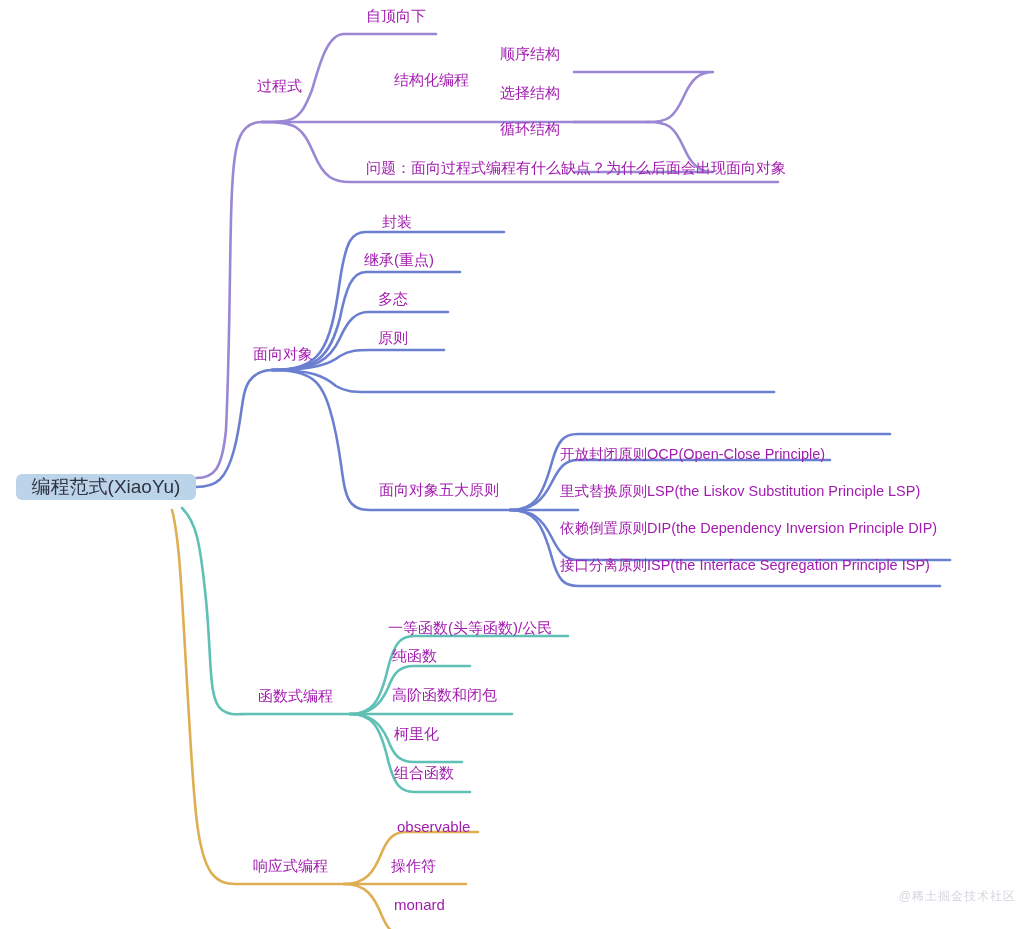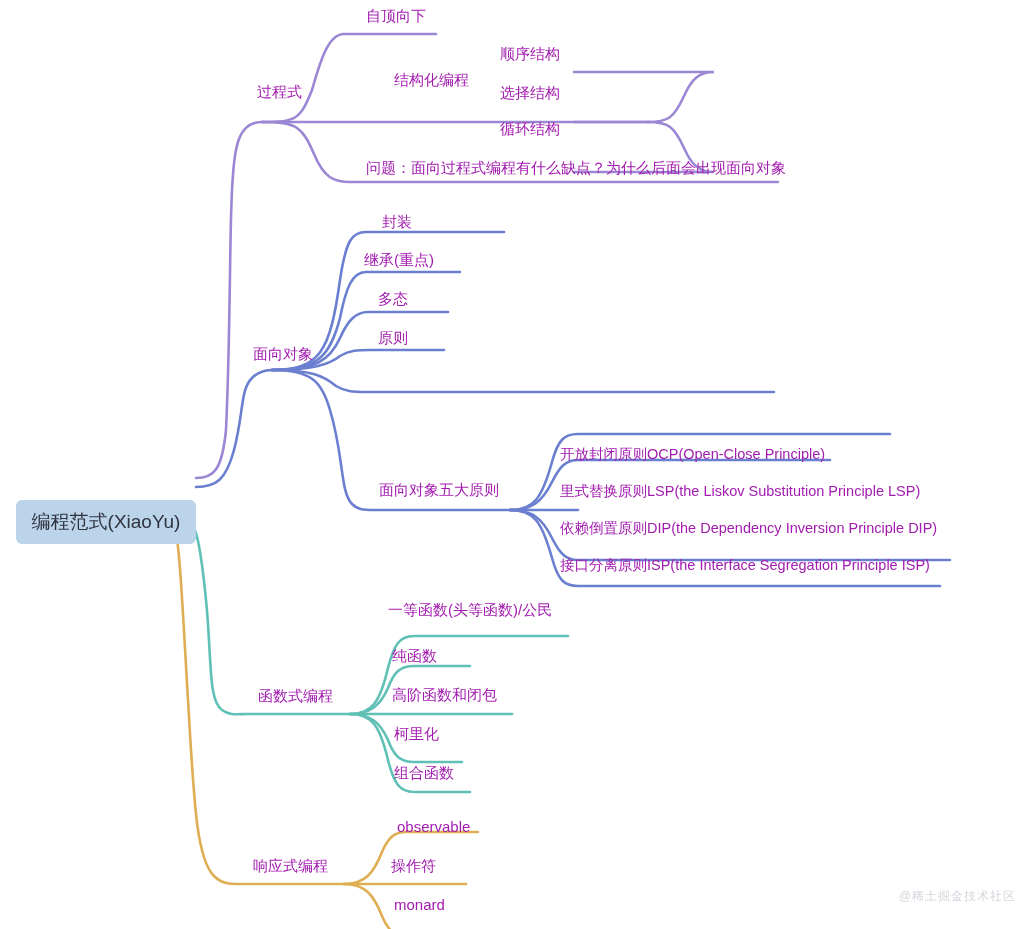--- a/index.html
+++ b/index.html
@@ -88,25 +88,25 @@
         <path d="M172,510 C180,540 182,600 188,700 C194,800 196,858 214,876 C222,884 230,884 240,884 L344,884"></path>
 
         <path d="M344,884 C366,884 374,872 382,852 C388,838 394,832 406,832 L478,832"></path>
         <path d="M344,884 L466,884"></path>
         <path d="M344,884 C366,884 374,896 382,916 C388,930 394,936 406,936 L466,936"></path>
       </g>
 
     </g>
   </svg>
 
-  <div class="root-node" style="left:16px;top:500px;width:180px;height:44px;">
+  <div class="root-node" style="left:16px;top:474px;width:180px;height:26px;">
     <span>编程范式(XiaoYu)</span>
   </div>
 
-  <div class="node-label" style="left:257px;top:84px;">
+  <div class="node-label" style="left:257px;top:78px;">
     <span>过程式</span>
   </div>
   <div class="node-label" style="left:366px;top:8px;">
     <span>自顶向下</span>
   </div>
   <div class="node-label" style="left:366px;top:72px;margin-left:28px;">
     <span>结构化编程</span>
   </div>
   <div class="node-label" style="left:500px;top:46px;">
     <span>顺序结构</span>
@@ -148,21 +148,21 @@
   <div class="node-label small" style="left:560px;top:521px;">
     <span>依赖倒置原则DIP(the Dependency Inversion Principle DIP)</span>
   </div>
   <div class="node-label small" style="left:560px;top:558px;">
     <span>接口分离原则ISP(the Interface Segregation Principle ISP)</span>
   </div>
 
   <div class="node-label" style="left:258px;top:688px;">
     <span>函数式编程</span>
   </div>
-  <div class="node-label" style="left:388px;top:602px;">
+  <div class="node-label" style="left:388px;top:620px;">
     <span>一等函数(头等函数)/公民</span>
   </div>
   <div class="node-label" style="left:392px;top:648px;">
     <span>纯函数</span>
   </div>
   <div class="node-label" style="left:392px;top:687px;">
     <span>高阶函数和闭包</span>
   </div>
   <div class="node-label" style="left:394px;top:726px;">
     <span>柯里化</span>

